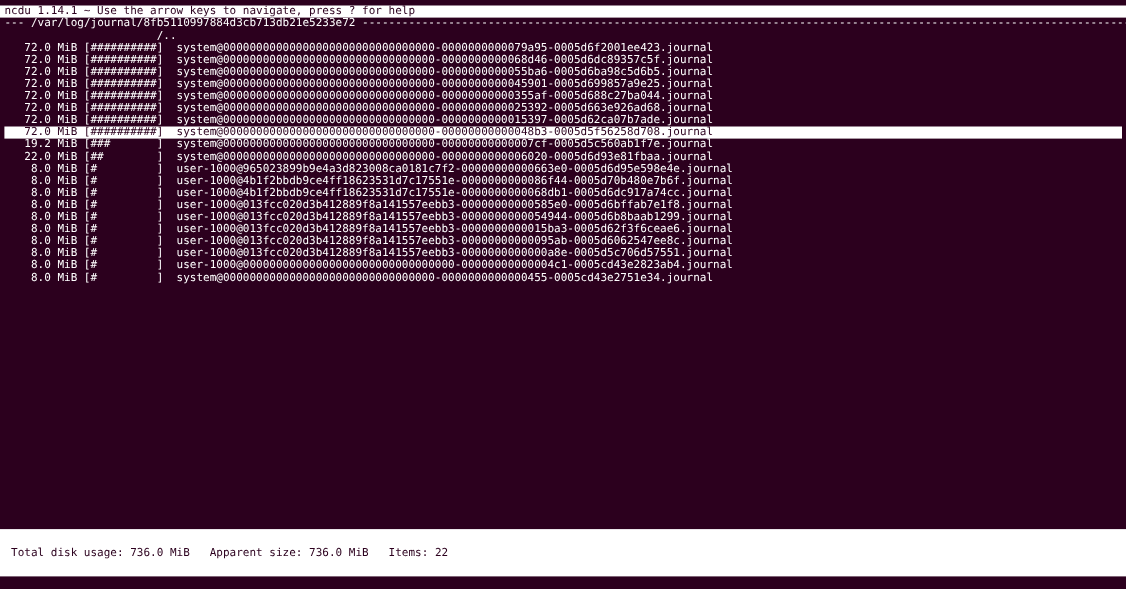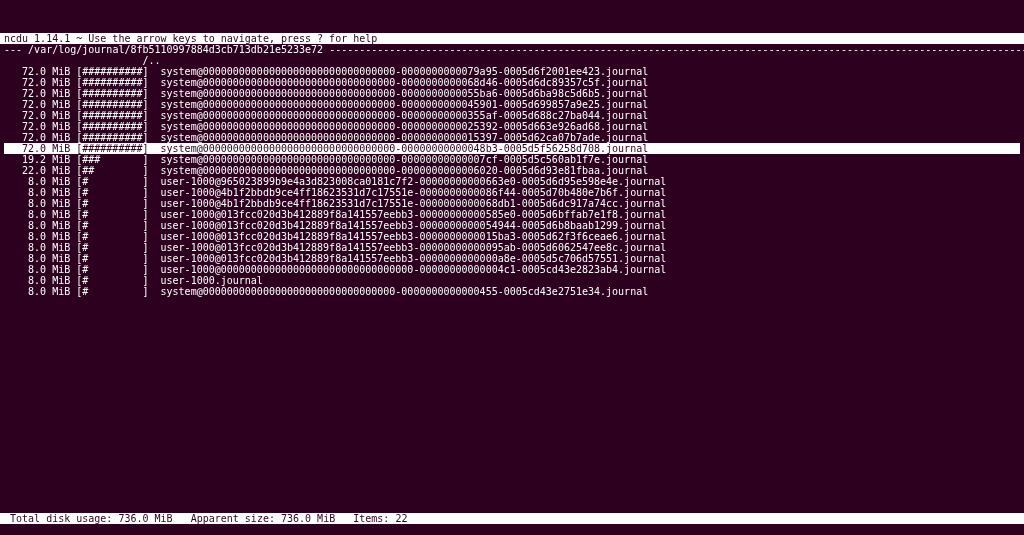--- a/index.html
+++ b/index.html
@@ -16,21 +16,20 @@
       width: 1024px;
       height: 535px;
       position: relative;
       overflow: hidden;
     }
     .terminal {
       padding: 0;
       width: 100%;
       position: absolute;
       top: 5px;
-      margin-top: 28px;
     }
     .header {
       background: #ffffff;
       color: #2c001e;
       padding: 0 4px;
       white-space: pre;
     }
     .path-line {
       color: #ffffff;
       padding: 0 4px;
@@ -53,21 +52,21 @@
       padding: 0;
       white-space: pre;
     }
     .footer {
       position: absolute;
       bottom: 11px;
       left: 0;
       right: 0;
       background: #ffffff;
       color: #2c001e;
-      padding: 0 4px;
+      padding: 16px 4px;
       white-space: pre;
     }
   </style>
 </head>
 <body>
 
 <div class="terminal">
   <div class="header">ncdu 1.14.1 ~ Use the arrow keys to navigate, press ? for help</div>
   <div class="path-line"><span>---</span> <span>/var/log/journal/8fb5110997884d3cb713db21e5233e72</span> <span>-------------------------------------------------------------------------------------------------------------------------------------------------------</span></div>
   <div class="up-dir">                       /..</div>
@@ -84,18 +83,17 @@
       <div class="row">   22.0 MiB [##        ]  system@00000000000000000000000000000000-0000000000006020-0005d6d93e81fbaa.journal</div>
       <div class="row">    8.0 MiB [#         ]  user-1000@965023899b9e4a3d823008ca0181c7f2-00000000000663e0-0005d6d95e598e4e.journal</div>
       <div class="row">    8.0 MiB [#         ]  user-1000@4b1f2bbdb9ce4ff18623531d7c17551e-0000000000086f44-0005d70b480e7b6f.journal</div>
       <div class="row">    8.0 MiB [#         ]  user-1000@4b1f2bbdb9ce4ff18623531d7c17551e-0000000000068db1-0005d6dc917a74cc.journal</div>
       <div class="row">    8.0 MiB [#         ]  user-1000@013fcc020d3b412889f8a141557eebb3-00000000000585e0-0005d6bffab7e1f8.journal</div>
       <div class="row">    8.0 MiB [#         ]  user-1000@013fcc020d3b412889f8a141557eebb3-0000000000054944-0005d6b8baab1299.journal</div>
       <div class="row">    8.0 MiB [#         ]  user-1000@013fcc020d3b412889f8a141557eebb3-0000000000015ba3-0005d62f3f6ceae6.journal</div>
       <div class="row">    8.0 MiB [#         ]  user-1000@013fcc020d3b412889f8a141557eebb3-00000000000095ab-0005d6062547ee8c.journal</div>
       <div class="row">    8.0 MiB [#         ]  user-1000@013fcc020d3b412889f8a141557eebb3-0000000000000a8e-0005d5c706d57551.journal</div>
       <div class="row">    8.0 MiB [#         ]  user-1000@00000000000000000000000000000000-00000000000004c1-0005cd43e2823ab4.journal</div>
-      <div class="row">    8.0 MiB [#         ]  user-1000.journal</div>
       <div class="row">    8.0 MiB [#         ]  system@00000000000000000000000000000000-0000000000000455-0005cd43e2751e34.journal</div>
     </div>
 </div>
 
 <div class="footer"><span> Total disk usage:</span> <span>736.0 MiB</span>   <span>Apparent size:</span> <span>736.0 MiB</span>   <span>Items:</span> <span>22</span></div>
 
 </body></html>

